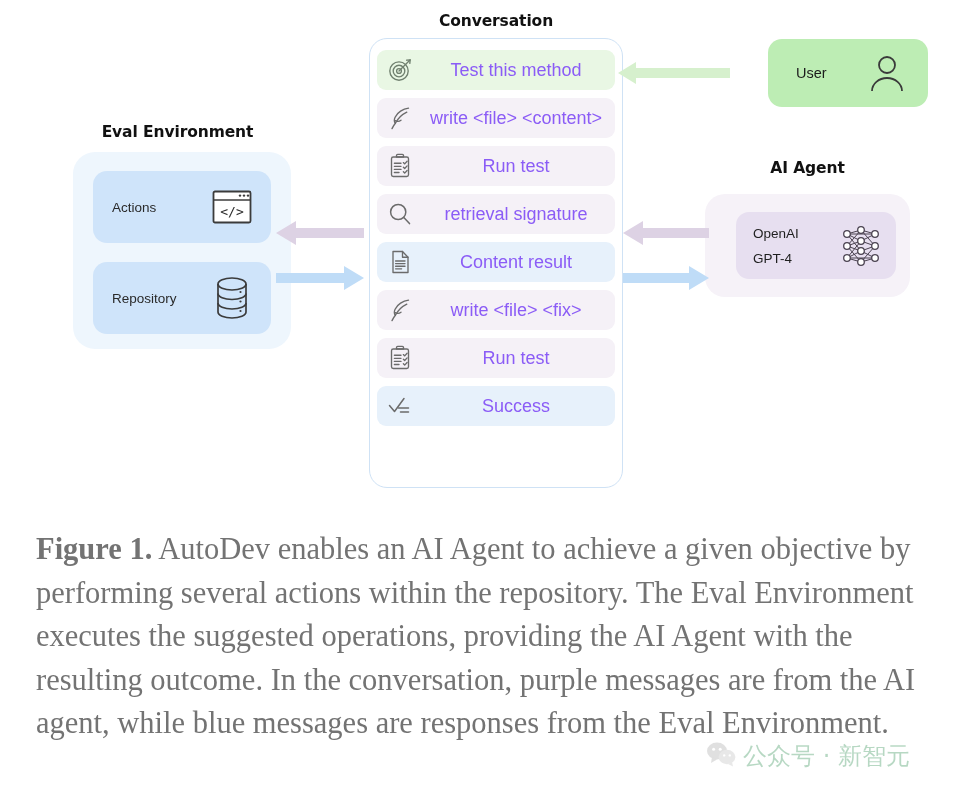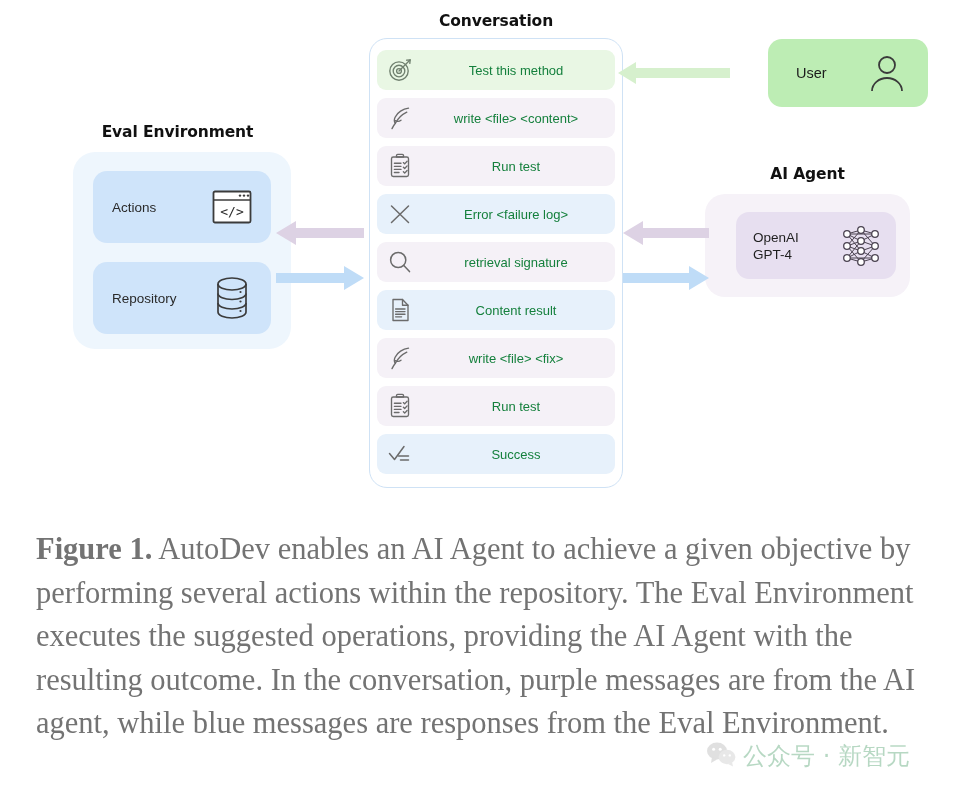--- a/index.html
+++ b/index.html
@@ -92,22 +92,22 @@
     left: 10px;
     width: 26px; height: 26px;
     display: flex; align-items: center; justify-content: center;
   }
   .msg-text {
     width: 100%;
     text-align: center;
     padding-left: 48px;
     padding-right: 8px;
     box-sizing: border-box;
-    font-size: 13px;
-    color: #15803d;
+    font-size: 18px;
+    color: #8b5cf6;
     white-space: nowrap;
   }
   .msg.green  { background: #e9f7e4; }
   .msg.purple { background: #f5f1f7; }
   .msg.blue   { background: #e7f1fb; }
 
   
   #user-box {
     left: 768px; top: 39px;
     width: 160px; height: 68px;
@@ -122,40 +122,40 @@
     color: #1c1c1c;
   }
   #user-icon {
     position: absolute;
     right: 22px; top: 50%;
     transform: translateY(-50%);
     width: 38px; height: 38px;
   }
 
   
-  #agent-title { left: 700px; top: 165px; width: 215px; }
+  #agent-title { left: 700px; top: 159px; width: 215px; }
   #agent-outer {
     left: 705px; top: 194px;
     width: 205px; height: 103px;
     background: #f6f2f8;
     border-radius: 20px;
   }
   #agent-card {
     position: absolute;
     left: 31px; top: 18px;
     width: 160px; height: 67px;
     background: #e7dff0;
     border-radius: 13px;
   }
   #agent-label {
     position: absolute;
     left: 17px; top: 50%;
     transform: translateY(-50%);
     font-size: 13.5px;
-    line-height: 17px;
+    line-height: 25px;
     color: #1f1f1f;
     white-space: pre-line;
   }
   #agent-icon {
     position: absolute;
     right: 12px; top: 50%;
     transform: translateY(-50%);
     width: 46px; height: 46px;
   }
 
@@ -269,31 +269,20 @@
           <svg width="26" height="26" viewBox="0 0 26 26">
             <g fill="none" stroke="#6b6b6b" stroke-width="1.35" stroke-linecap="round" stroke-linejoin="round">
               <rect x="4.5" y="4" width="17" height="19.5" rx="1.8"></rect>
               <path d="M9.5 4 V2.6 a1.2 1.2 0 0 1 1.2 -1.2 h4.6 a1.2 1.2 0 0 1 1.2 1.2 V4 z"></path>
               <path d="M7.4 10.2 h6.6 M7.4 13.3 h6.6 M7.4 16.4 h6.6 M7.4 19.5 h4.6"></path>
               <path d="M16.4 9.6 l1.3 1.3 l2.4 -2.6 M16.4 14.2 l1.3 1.3 l2.4 -2.6 M16.4 18.8 l1.3 1.3 l2.4 -2.6"></path>
             </g>
           </svg>
         </span>
         <span class="msg-text">Run test</span>
-      </div>
-      <div class="msg blue">
-        <span class="msg-icon">
-          <svg width="26" height="26" viewBox="0 0 26 26">
-            <g fill="none" stroke="#6b6b6b" stroke-width="1.5" stroke-linecap="round" stroke-linejoin="round">
-              <line x1="4.5" y1="5" x2="21.5" y2="21.5"></line>
-              <line x1="21.5" y1="5" x2="4.5" y2="21.5"></line>
-            </g>
-          </svg>
-        </span>
-        <span class="msg-text">Error &lt;failure log&gt;</span>
       </div>
       <div class="msg purple">
         <span class="msg-icon">
           <svg width="26" height="26" viewBox="0 0 26 26">
             <g fill="none" stroke="#6b6b6b" stroke-width="1.5" stroke-linecap="round" stroke-linejoin="round">
               <circle cx="11.2" cy="11" r="7.6"></circle>
               <line x1="16.8" y1="16.6" x2="22.5" y2="22.6"></line>
             </g>
           </svg>
         </span>

